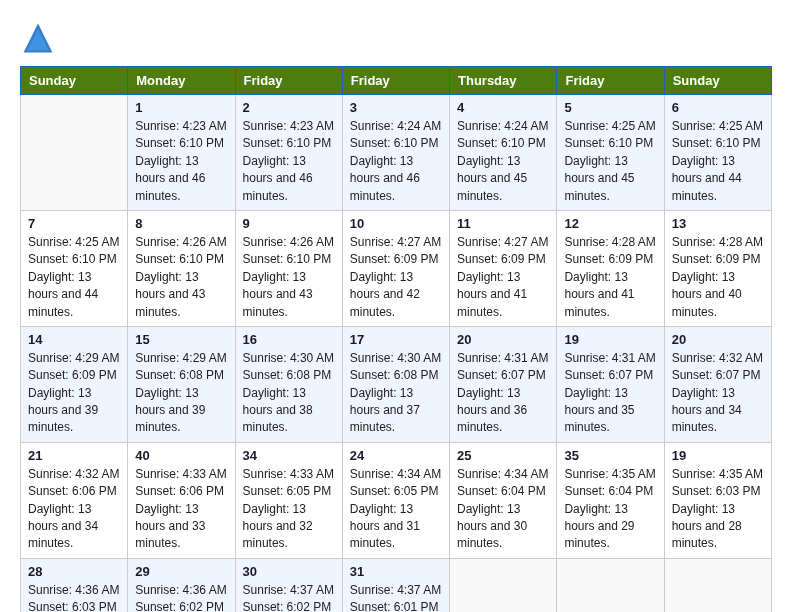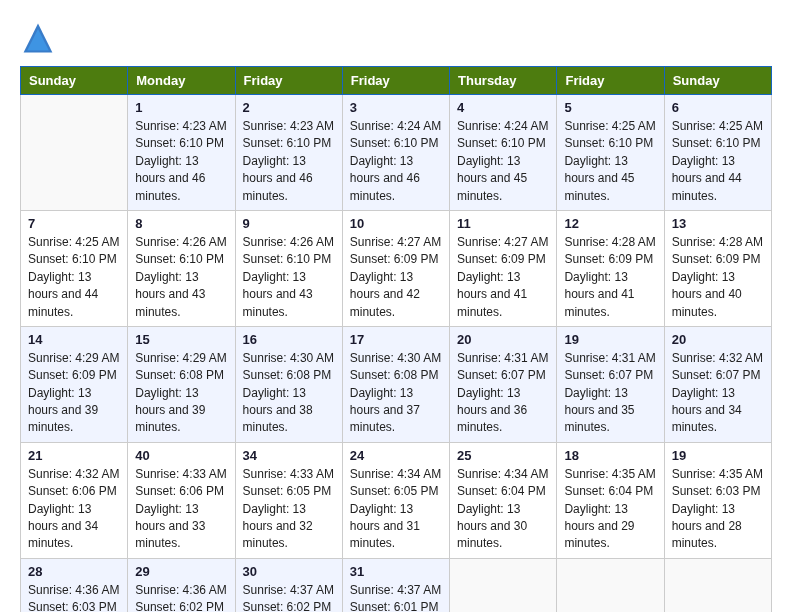--- a/index.html
+++ b/index.html
@@ -223,21 +223,21 @@
         </td>
         <td>
           <div class="day-number">24</div>
           <div class="day-info">Sunrise: 4:34 AM<br>Sunset: 6:05 PM<br>Daylight: 13 hours and 31 minutes.</div>
         </td>
         <td>
           <div class="day-number">25</div>
           <div class="day-info">Sunrise: 4:34 AM<br>Sunset: 6:04 PM<br>Daylight: 13 hours and 30 minutes.</div>
         </td>
         <td>
-          <div class="day-number">18</div>
+          <div class="day-number">35</div>
           <div class="day-info">Sunrise: 4:35 AM<br>Sunset: 6:04 PM<br>Daylight: 13 hours and 29 minutes.</div>
         </td>
         <td>
           <div class="day-number">19</div>
           <div class="day-info">Sunrise: 4:35 AM<br>Sunset: 6:03 PM<br>Daylight: 13 hours and 28 minutes.</div>
         </td>
       </tr>
       <tr>
         <td>
           <div class="day-number">28</div>

